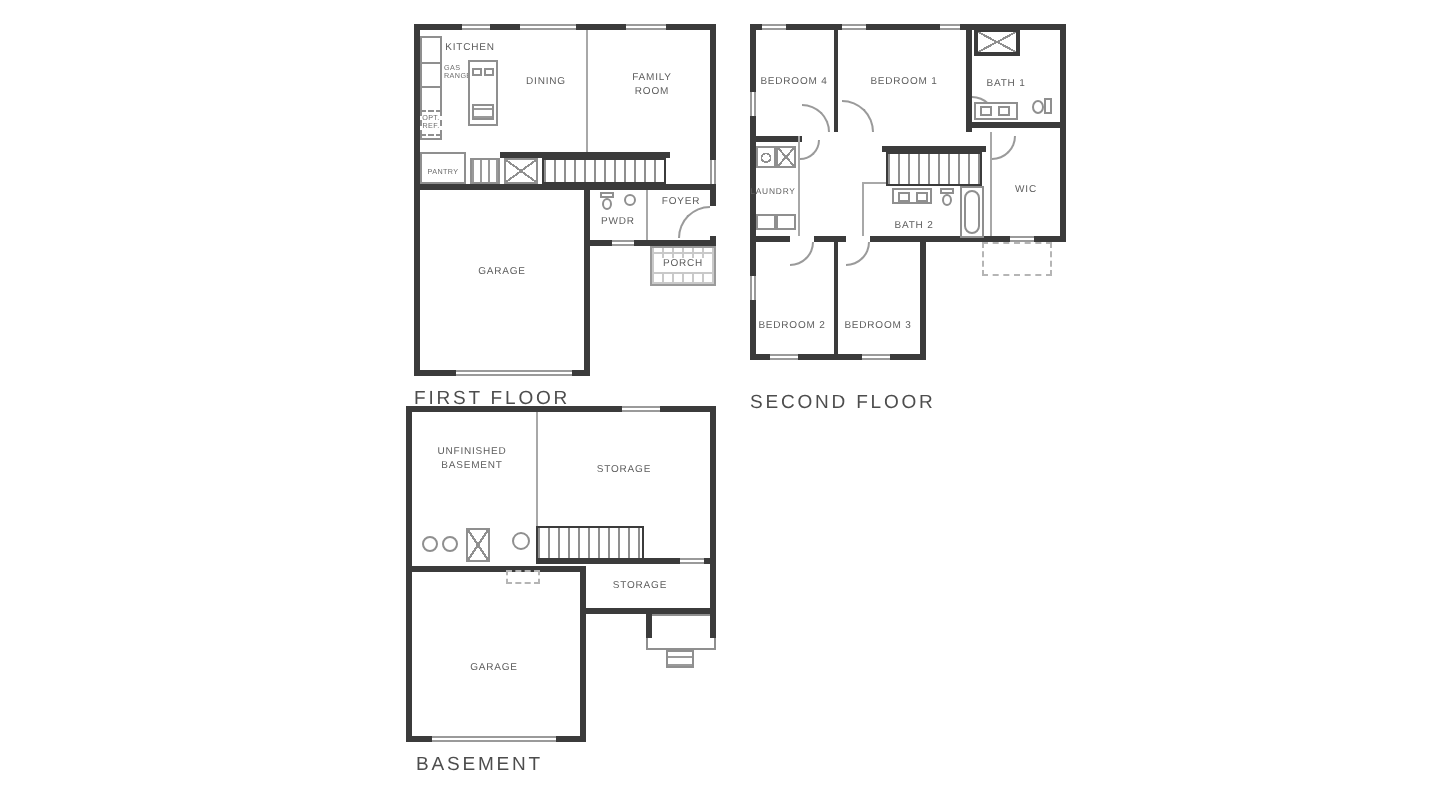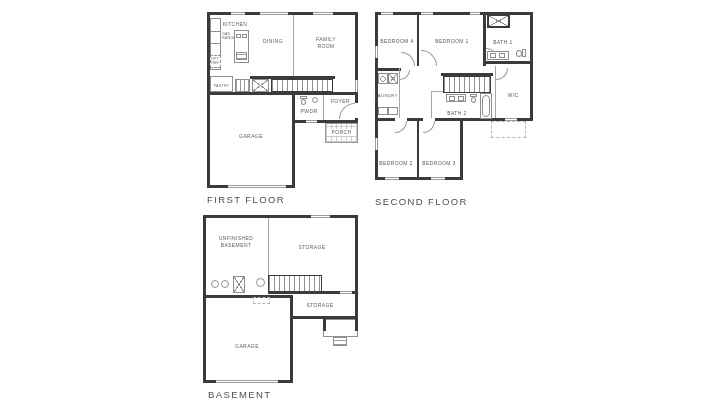--- a/index.html
+++ b/index.html
@@ -177,21 +177,21 @@
     <div class="lbl nw" style="left:114px;top:29px;width:32px;">BATH 1</div>
     <div class="lbl nw sm" style="left:1px;top:83px;width:25px;">LAUNDRY</div>
     <div class="lbl nw" style="left:122px;top:82px;width:36px;">WIC</div>
     <div class="lbl nw" style="left:66px;top:100px;width:36px;">BATH 2</div>
     <div class="lbl nw" style="left:2px;top:150px;width:42px;">BEDROOM 2</div>
     <div class="lbl nw" style="left:45px;top:150px;width:42px;">BEDROOM 3</div>
 
     <div class="title" style="left:2px;top:186px;">SECOND FLOOR</div>
   </div>
 
-  <div class="plan" id="basement" style="left:200px;top:213px;width:172px;height:192px;">
+  <div class="plan" id="basement" style="left:200px;top:201px;width:172px;height:192px;">
 
     <div class="w" style="left:3px;top:2px;width:155px;height:3px;"></div>
     <div class="w" style="left:3px;top:2px;width:3px;height:168px;"></div>
     <div class="w" style="left:155px;top:2px;width:3px;height:104px;"></div>
     <div class="w" style="left:68px;top:78px;width:90px;height:3px;"></div>
     <div class="w" style="left:3px;top:82px;width:90px;height:3px;"></div>
     <div class="w" style="left:90px;top:85px;width:3px;height:85px;"></div>
     <div class="w" style="left:90px;top:103px;width:68px;height:3px;"></div>
     <div class="w" style="left:3px;top:167px;width:90px;height:3px;"></div>
     <div class="tw" style="left:68px;top:5px;width:1px;height:57px;"></div>

